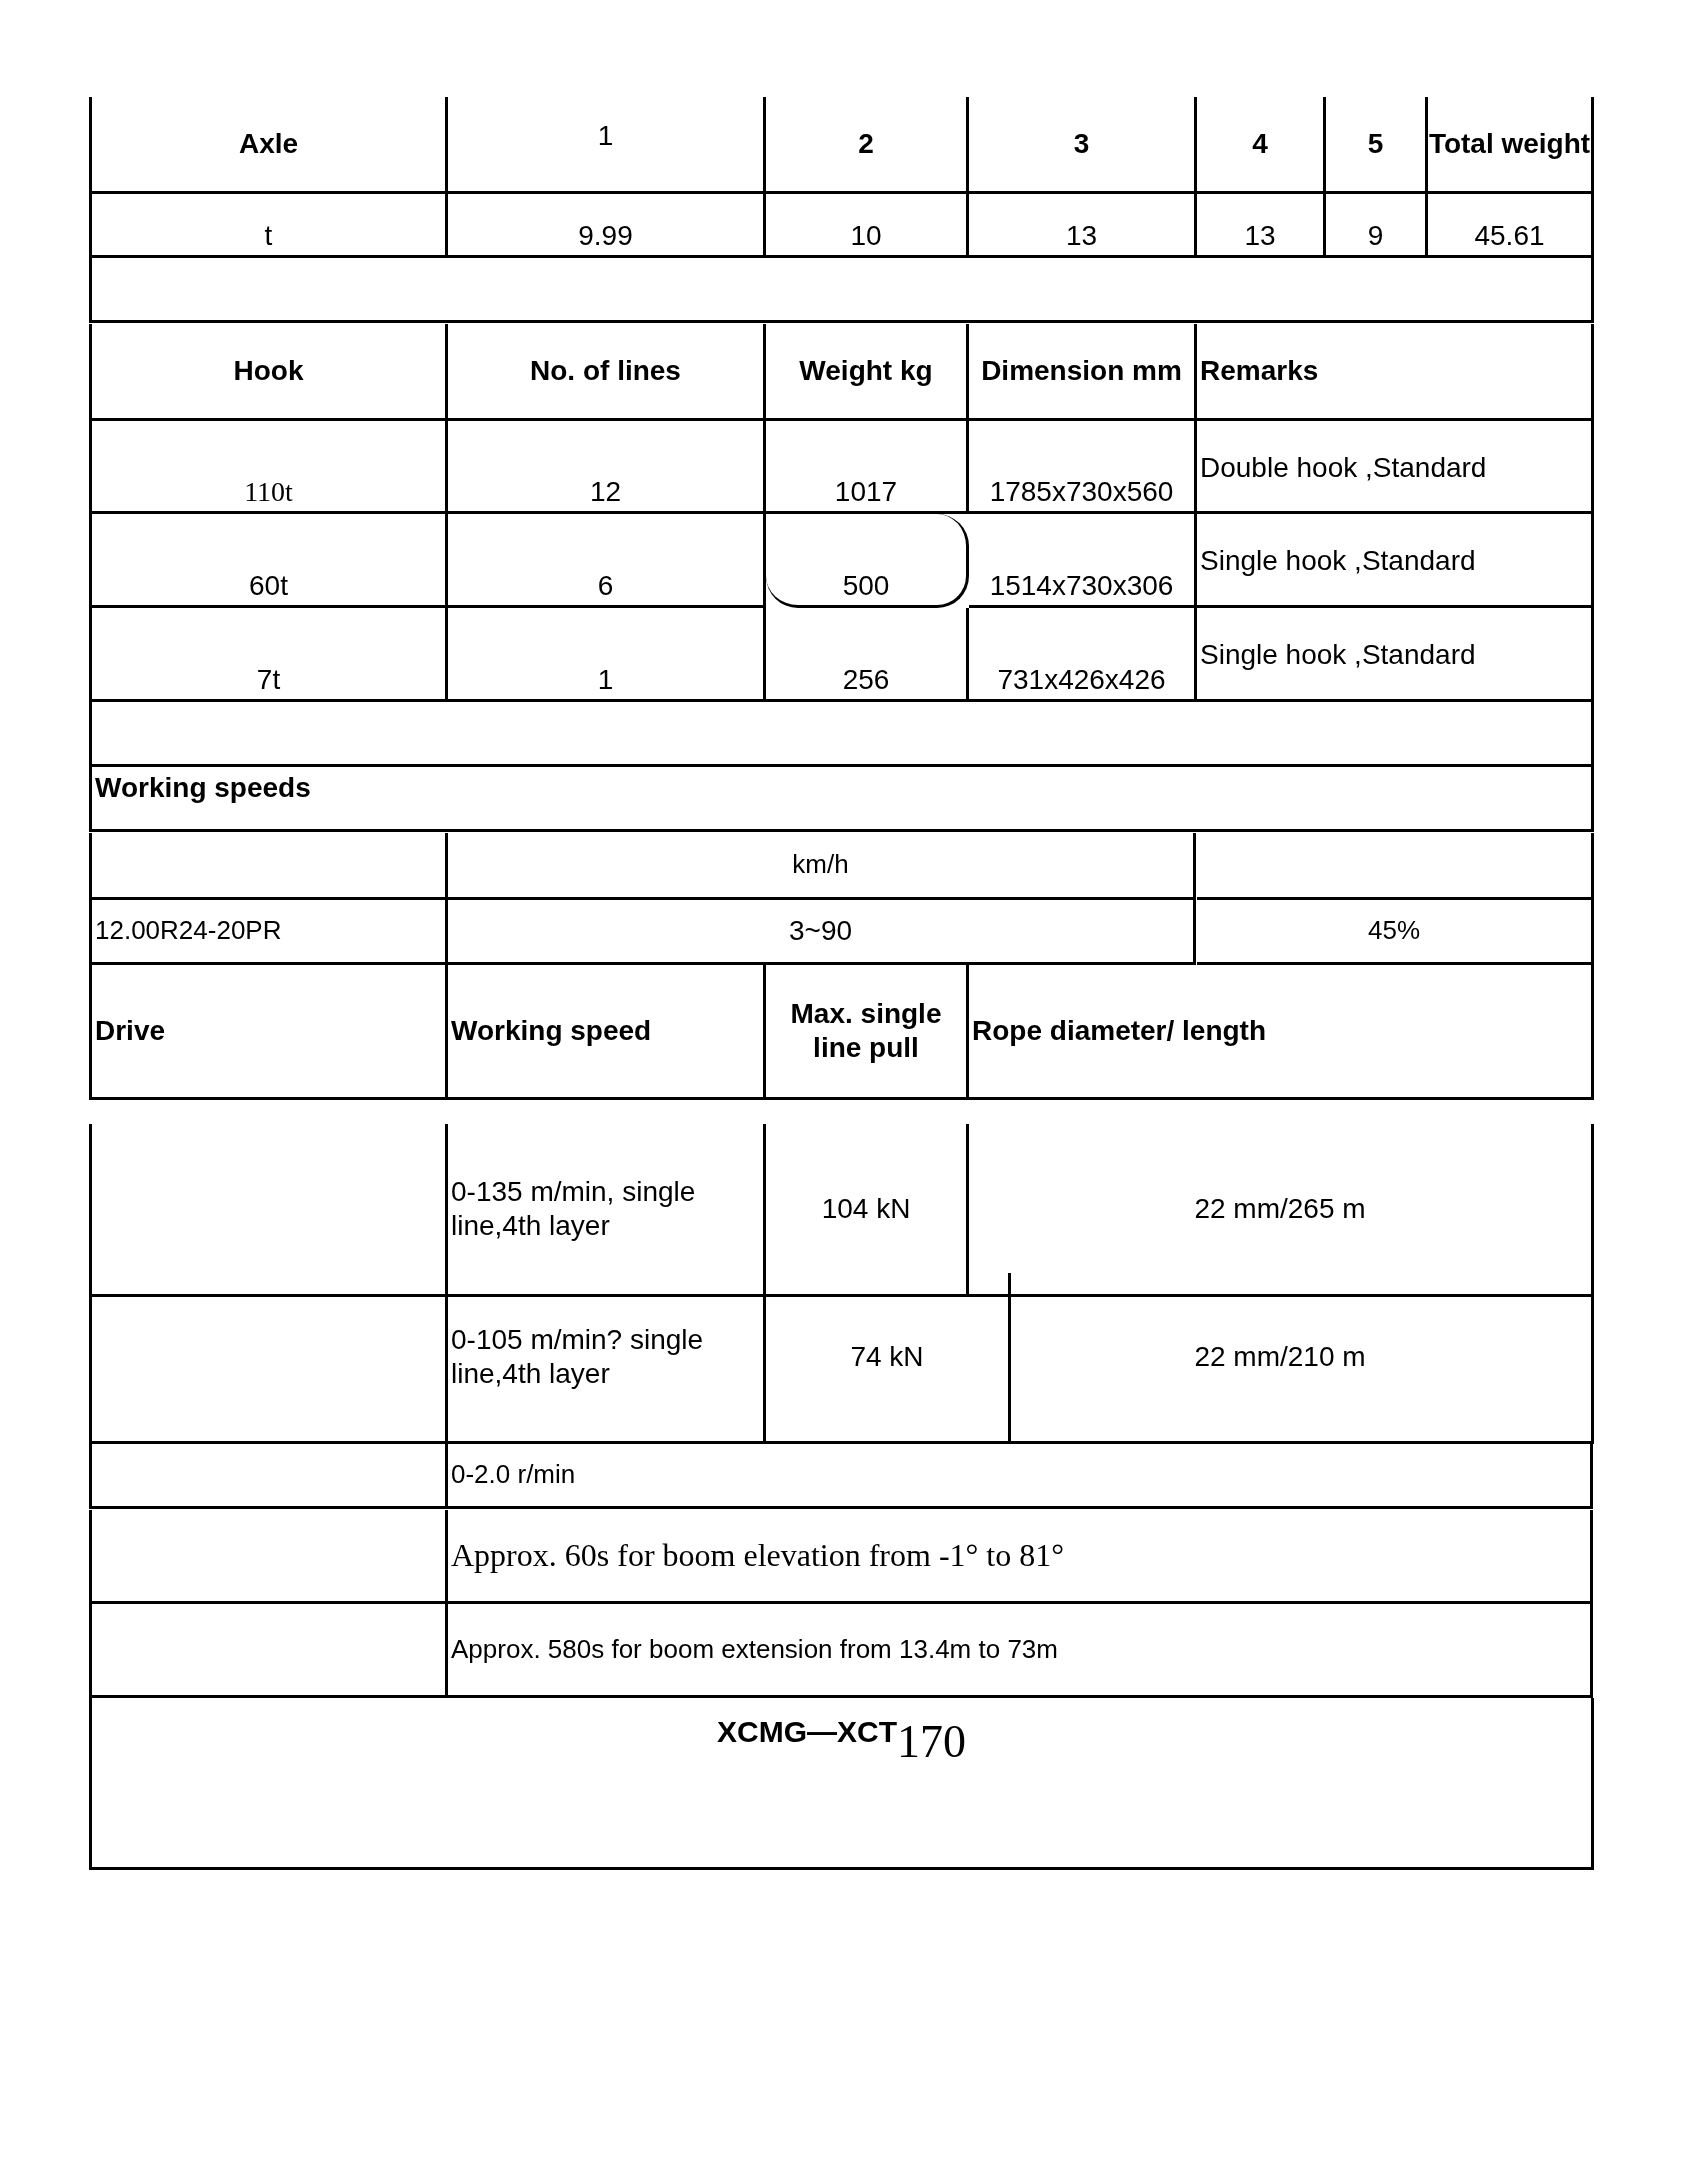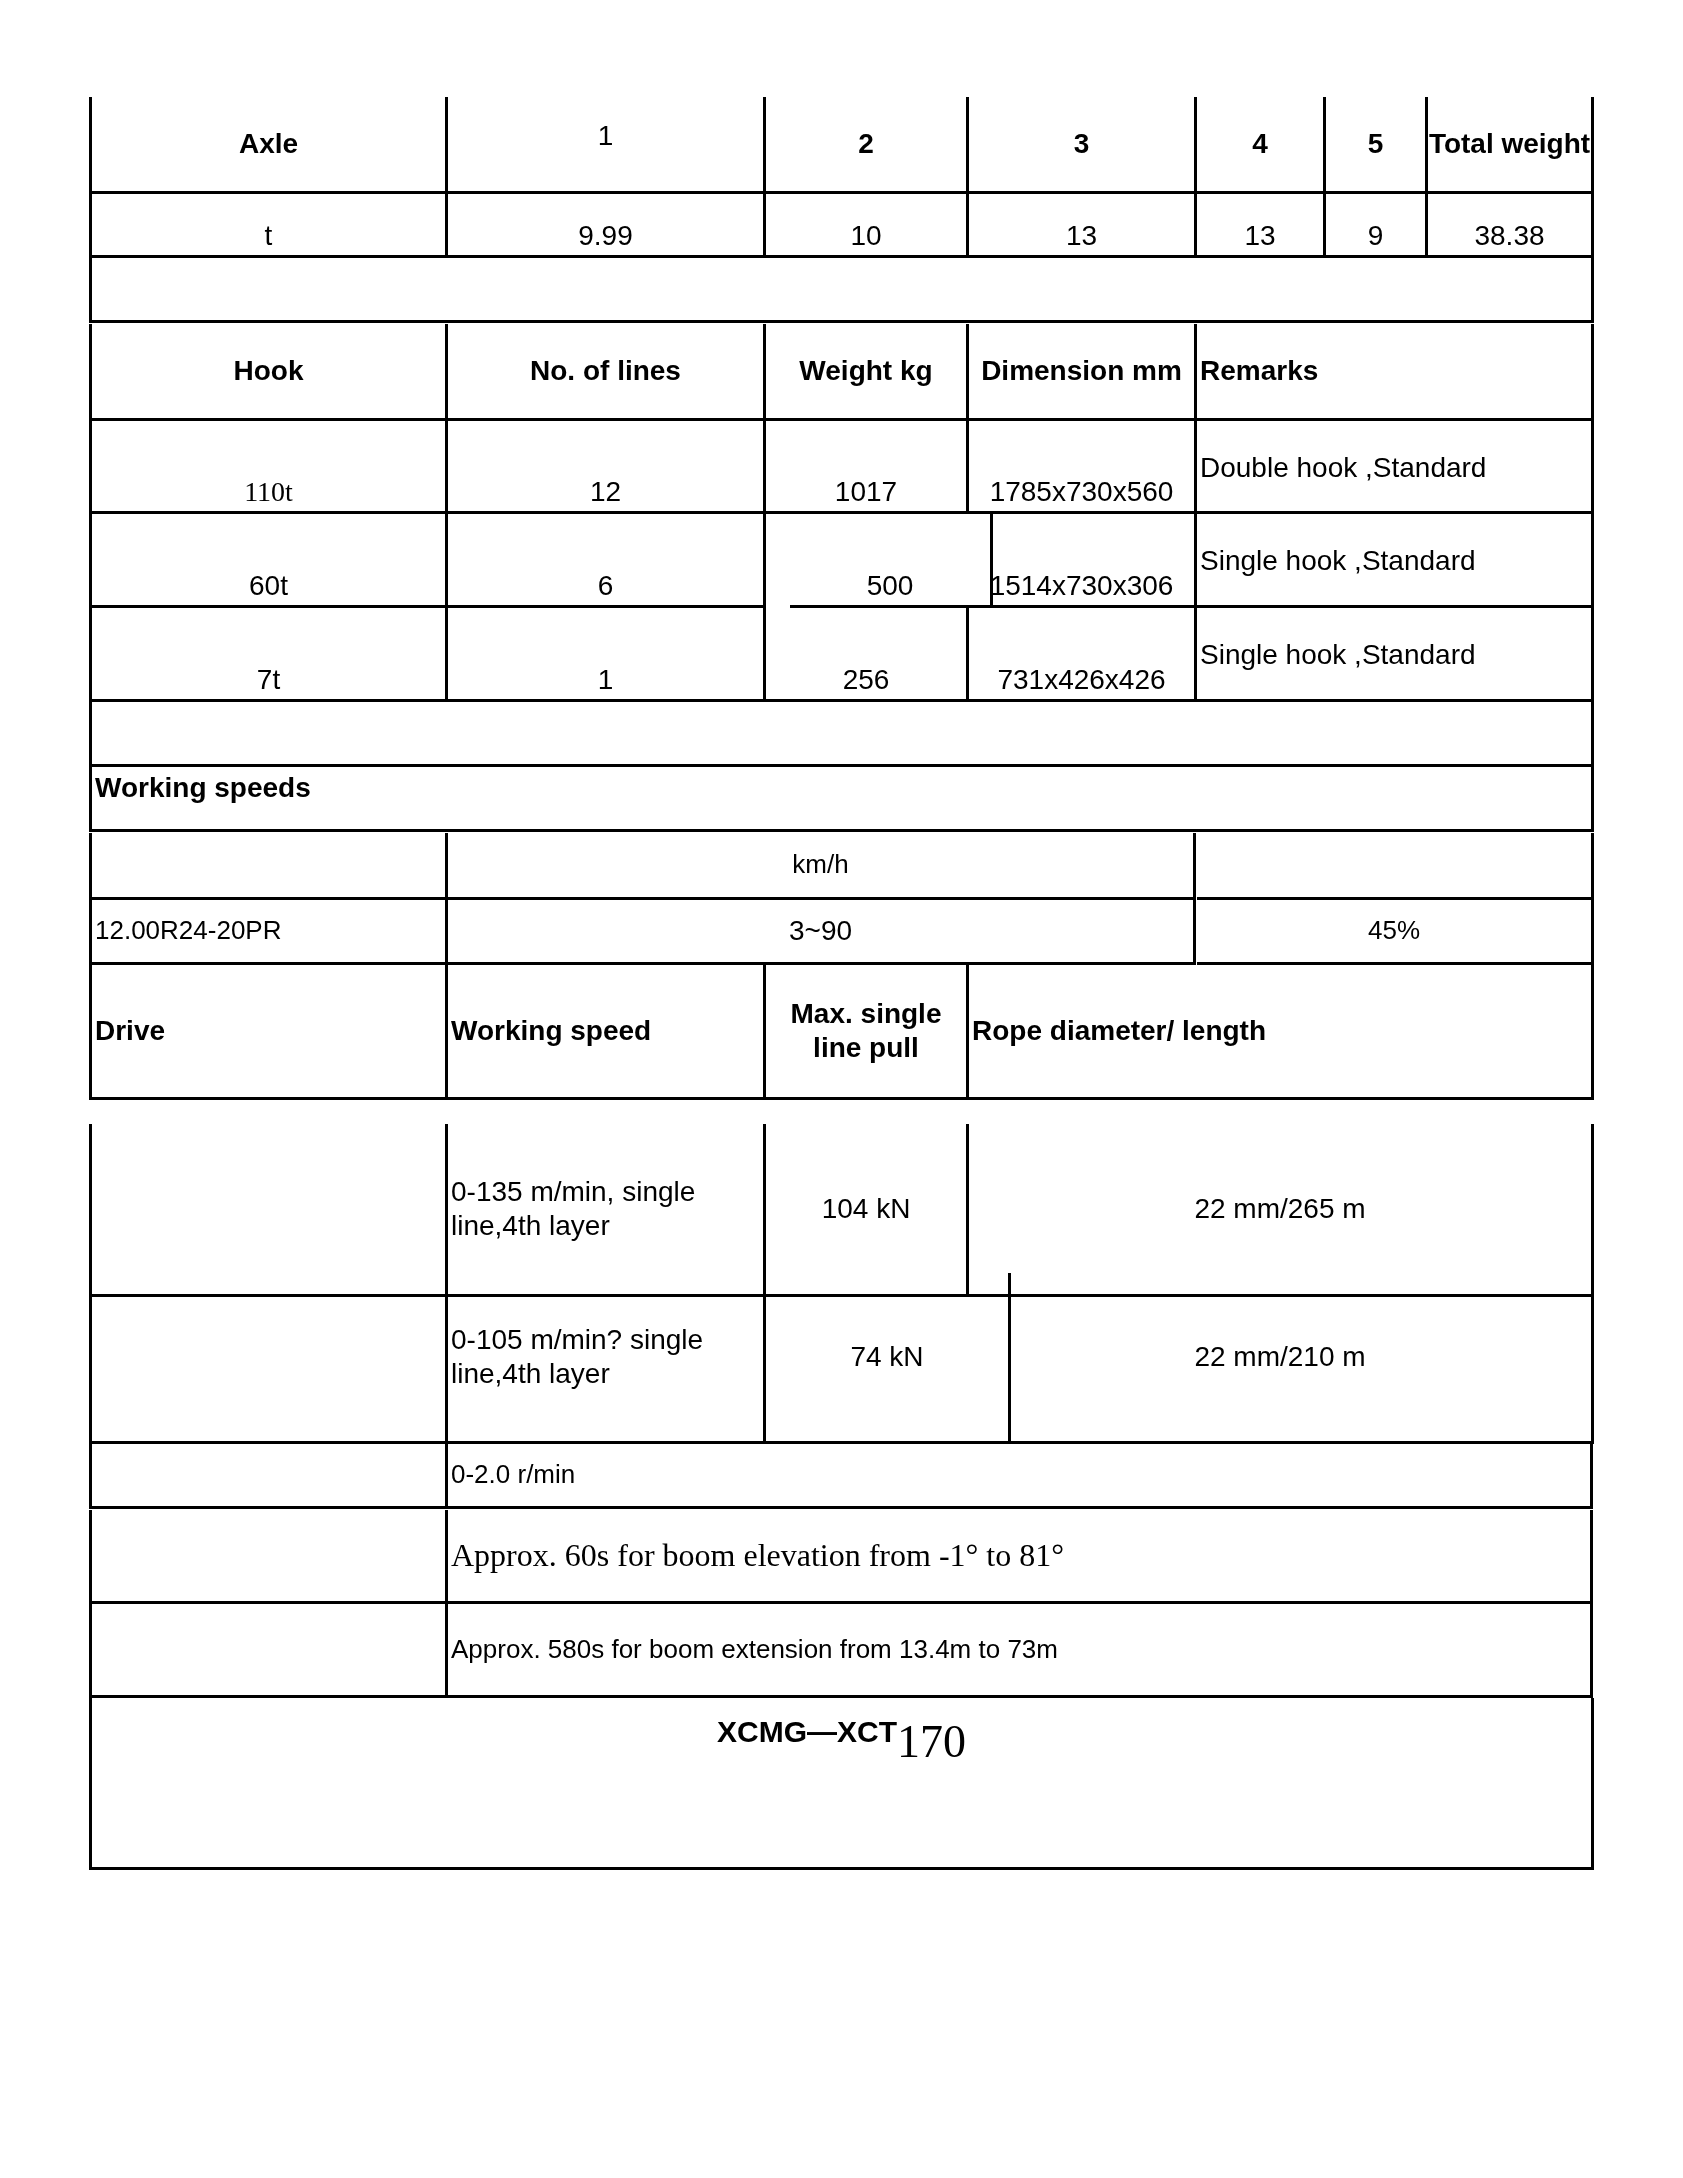--- a/index.html
+++ b/index.html
@@ -40,21 +40,21 @@
     <div class="cell c mid b" style="left:1339px;width:166px;height:97px;">Total weight</div>
   </div>
 
   <div class="row" style="top:194px;height:64px;">
     <div class="cell first c bot" style="left:0;width:359px;height:64px;">t</div>
     <div class="cell c bot" style="left:359px;width:318px;height:64px;">9.99</div>
     <div class="cell c bot" style="left:677px;width:203px;height:64px;">10</div>
     <div class="cell c bot" style="left:880px;width:228px;height:64px;">13</div>
     <div class="cell c bot" style="left:1108px;width:129px;height:64px;">13</div>
     <div class="cell c bot" style="left:1237px;width:102px;height:64px;">9</div>
-    <div class="cell c bot" style="left:1339px;width:166px;height:64px;">38.38</div>
+    <div class="cell c bot" style="left:1339px;width:166px;height:64px;">45.61</div>
   </div>
 
   <div class="row" style="top:258px;height:65px;">
     <div class="cell first" style="left:0;width:1505px;height:65px;"></div>
   </div>
 
   <div class="row" style="top:324px;height:97px;">
     <div class="cell first c mid b" style="left:0;width:359px;height:97px;">Hook</div>
     <div class="cell c mid b" style="left:359px;width:318px;height:97px;">No. of lines</div>
     <div class="cell c mid b" style="left:677px;width:203px;height:97px;">Weight kg</div>
@@ -66,21 +66,21 @@
     <div class="cell first c bot serif" style="left:0;width:359px;height:93px;">110t</div>
     <div class="cell c bot" style="left:359px;width:318px;height:93px;">12</div>
     <div class="cell c bot" style="left:677px;width:203px;height:93px;">1017</div>
     <div class="cell c bot" style="left:880px;width:228px;height:93px;">1785x730x560</div>
     <div class="cell l upper" style="left:1108px;width:397px;height:93px;">Double hook ,Standard</div>
   </div>
 
   <div class="row" style="top:514px;height:94px;">
     <div class="cell first c bot" style="left:0;width:359px;height:94px;">60t</div>
     <div class="cell c bot" style="left:359px;width:318px;height:94px;">6</div>
-    <div class="cell c bot" style="left:701px;width:203px;height:94px;">500</div>
+    <div class="cell c bot" style="left:677px;width:203px;height:94px;border-radius:32px;">500</div>
     <div class="cell c bot" style="left:880px;width:228px;height:94px;">1514x730x306</div>
     <div class="cell l upper" style="left:1108px;width:397px;height:94px;">Single hook ,Standard</div>
   </div>
 
   <div class="row" style="top:608px;height:106px;">
     <div class="cell first c bot" style="left:0;width:359px;height:94px;">7t</div>
     <div class="cell c bot" style="left:359px;width:318px;height:94px;">1</div>
     <div class="cell c bot" style="left:677px;width:203px;height:94px;">256</div>
     <div class="cell c bot" style="left:880px;width:228px;height:94px;">731x426x426</div>
     <div class="cell l upper" style="left:1108px;width:397px;height:94px;">Single hook ,Standard</div>

